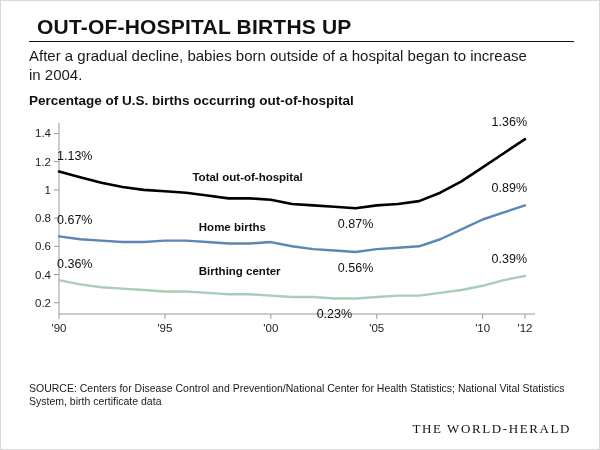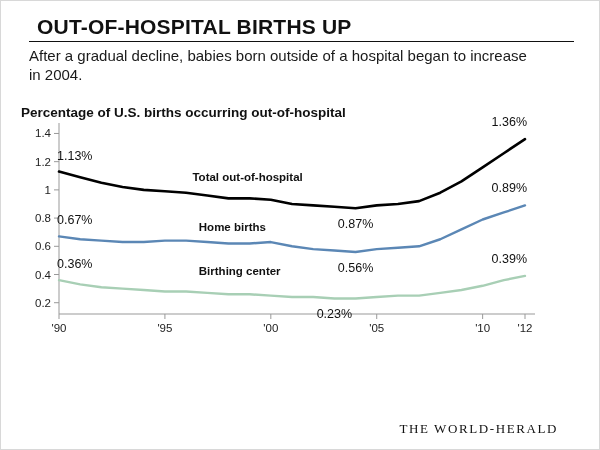--- a/index.html
+++ b/index.html
@@ -43,26 +43,25 @@
     position: absolute;
     left: 28px;
     top: 45px;
     width: 500px;
     font-size: 15px;
     line-height: 19px;
     color: #1a1a1a;
   }
   .subhead {
     position: absolute;
-    left: 20px;
+    left: 28px;
     top: 92px;
     font-size: 13.5px;
     font-weight: bold;
     color: #111111;
-    margin-top: 12px;
   }
   .chart-wrap {
     position: absolute;
     left: 14px;
     top: 112px;
     width: 572px;
     height: 235px;
   }
   svg.chart {
     display: block;
@@ -80,21 +79,21 @@
     position: absolute;
     left: 28px;
     top: 381px;
     width: 545px;
     font-size: 10.5px;
     line-height: 13px;
     color: #1a1a1a;
   }
   .logo {
     position: absolute;
-    right: 41px;
+    right: 28px;
     top: 420px;
     font-family: "Liberation Serif", serif;
     font-size: 13px;
     letter-spacing: 1.6px;
     color: #111111;
   }
   .axis-label {
     font-family: "Liberation Sans", sans-serif;
     font-size: 11.5px;
     fill: #222222;
@@ -162,15 +161,16 @@
         <text x="512" y="13.104477611940283" text-anchor="end" class="value-label">1.36%</text>
         <text x="42" y="111.42537313432837" text-anchor="start" class="value-label">0.67%</text>
         <text x="340.54545454545456" y="158.9402985074627" text-anchor="middle" class="value-label">0.56%</text>
         <text x="512" y="79.3955223880597" text-anchor="end" class="value-label">0.89%</text>
         <text x="42" y="155.14925373134332" text-anchor="start" class="value-label">0.36%</text>
         <text x="319.3636363636364" y="205.4850746268657" text-anchor="middle" class="value-label">0.23%</text>
         <text x="512" y="149.9179104477612" text-anchor="end" class="value-label">0.39%</text>
       </svg>
   </div>
 
+  <div class="source">SOURCE: Centers for Disease Control and Prevention/National Center for Health Statistics; National Vital Statistics System, birth certificate data</div>
   <div class="logo">THE WORLD-HERALD</div>
 
 </div>
 
 </body></html>

